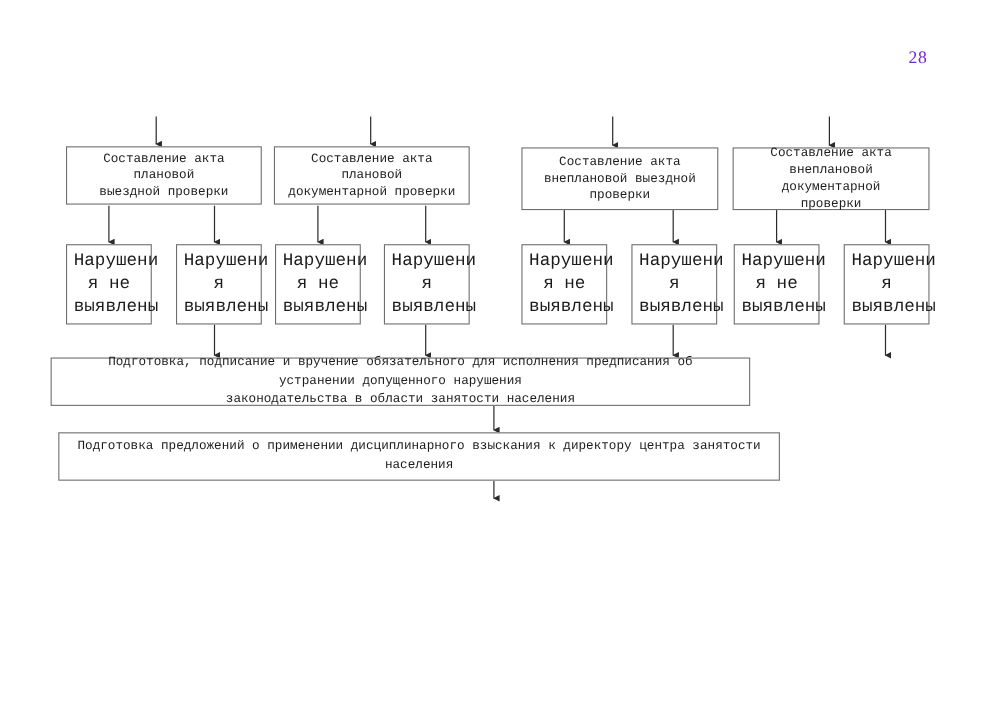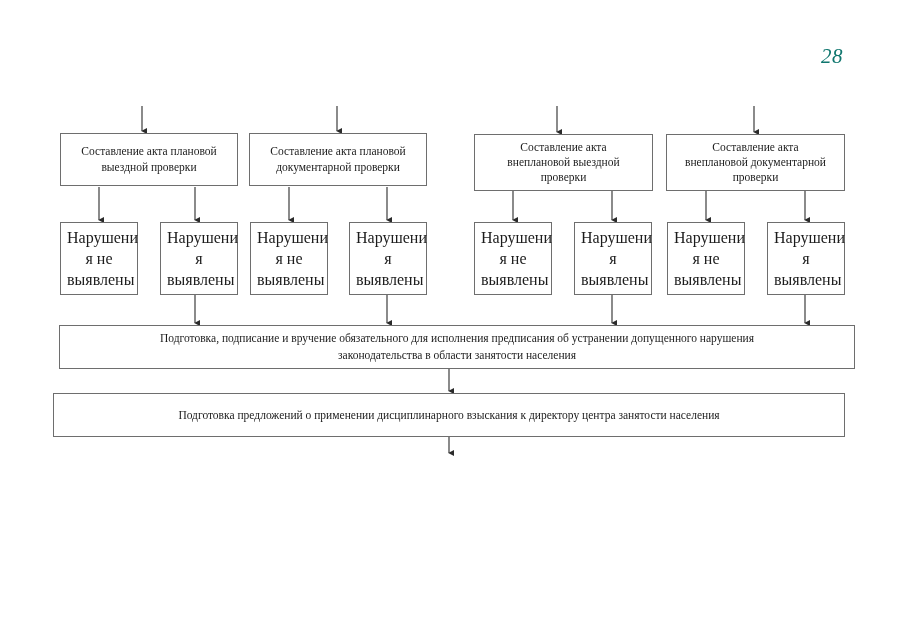--- a/index.html
+++ b/index.html
@@ -15,24 +15,23 @@
     position: relative;
     width: 905px;
     height: 639px;
     background: #ffffff;
     overflow: hidden;
   }
   #page-number {
     position: absolute;
     right: 62px;
     top: 44px;
-    font-size: 21px;
-    color: #0f766e;
+    font-size: 16px;
+    color: #6d28d9;
     letter-spacing: 0.5px;
-    font-style: italic;
   }
   .node {
     position: absolute;
     box-sizing: border-box;
     border: 1px solid #6e6e6e;
     background: #ffffff;
     display: flex;
     align-items: center;
     justify-content: center;
     text-align: center;
@@ -48,20 +47,21 @@
   }
   .node.wide {
     font-size: 11.5px;
     line-height: 1.45;
     padding: 4px 16px;
   }
   .node .txt {
     display: block;
     width: 100%;
     white-space: pre-line;
+    font-family: Liberation Mono, monospace;
   }
   svg#wires {
     position: absolute;
     left: 0;
     top: 0;
     width: 905px;
     height: 639px;
     pointer-events: none;
   }
 </style>
@@ -159,21 +159,21 @@
     <span class="txt">Нарушени
 я не
 выявлены</span>
   </div>
   <div class="node viol" style="left:767px; top:222px; width:78px; height:73px;">
     <span class="txt">Нарушени
 я
 выявлены</span>
   </div>
 
-  <div class="node wide" style="left:59px; top:325px; width:796px; height:44px;">
+  <div class="node wide" style="left:46px; top:325px; width:636px; height:44px;">
     <span class="txt">Подготовка, подписание и вручение обязательного для исполнения предписания об устранении допущенного нарушения
 законодательства в области занятости населения</span>
   </div>
-  <div class="node wide" style="left:53px; top:393px; width:792px; height:44px;">
+  <div class="node wide" style="left:53px; top:393px; width:656px; height:44px;">
     <span class="txt">Подготовка предложений о применении дисциплинарного взыскания к директору центра занятости населения</span>
   </div>
 
 </div>
 
 </body></html>

